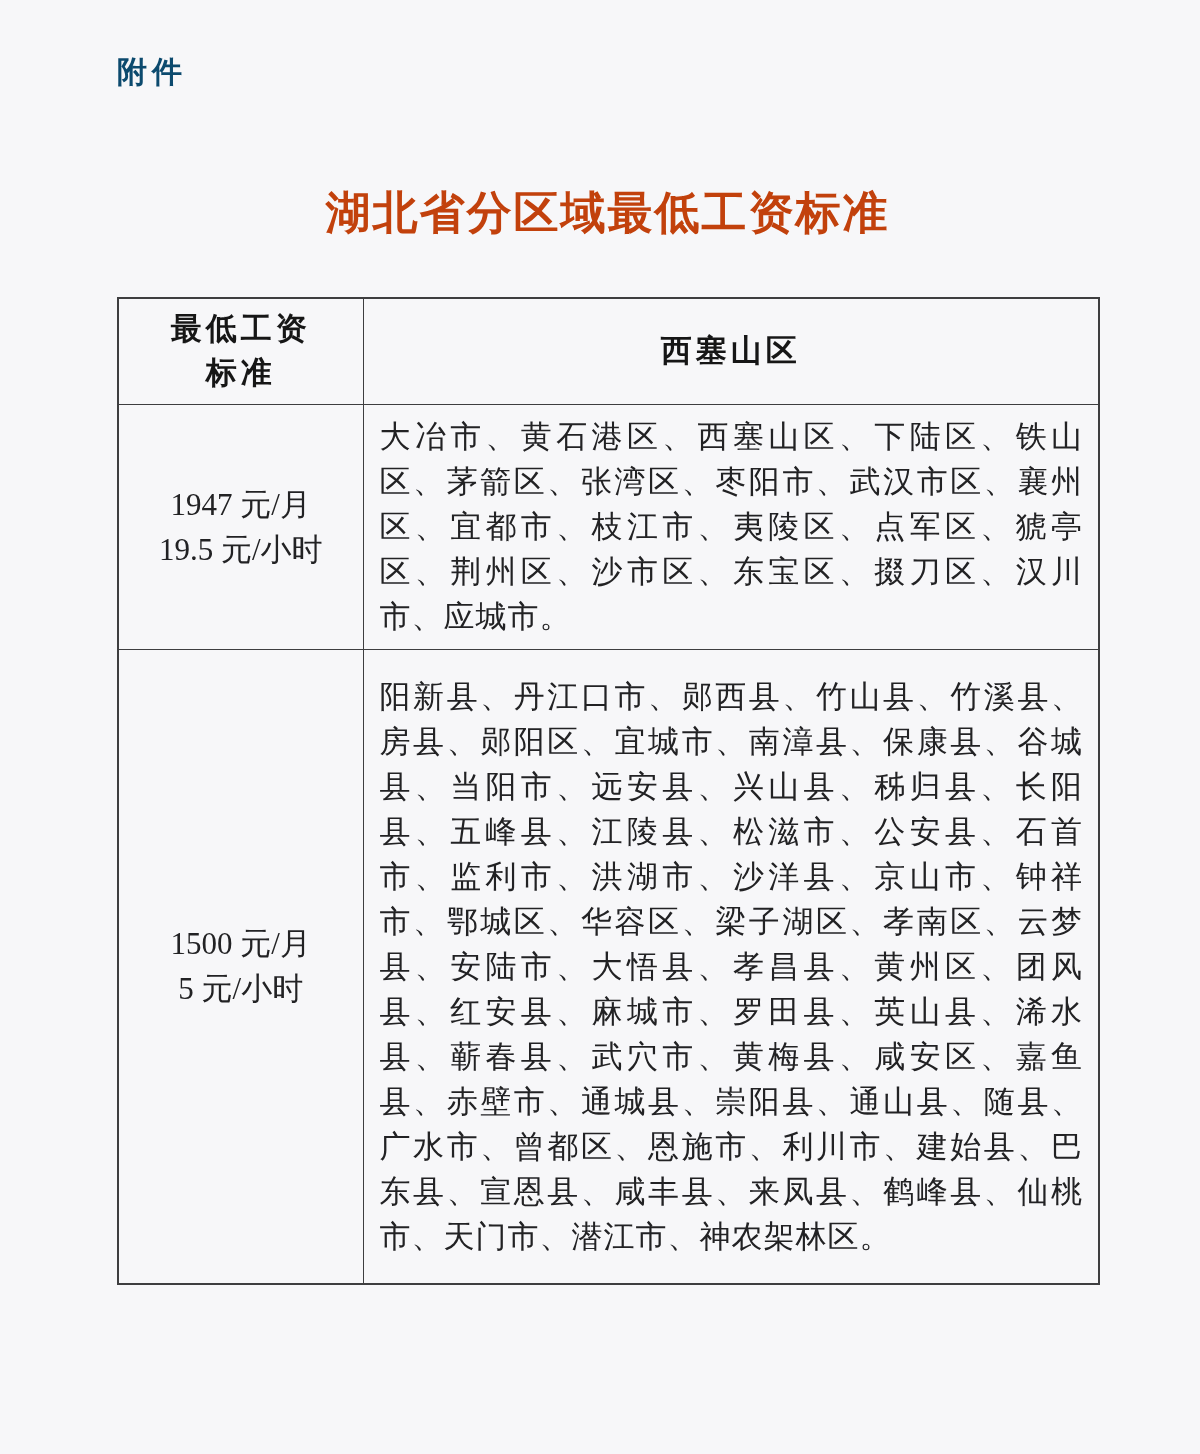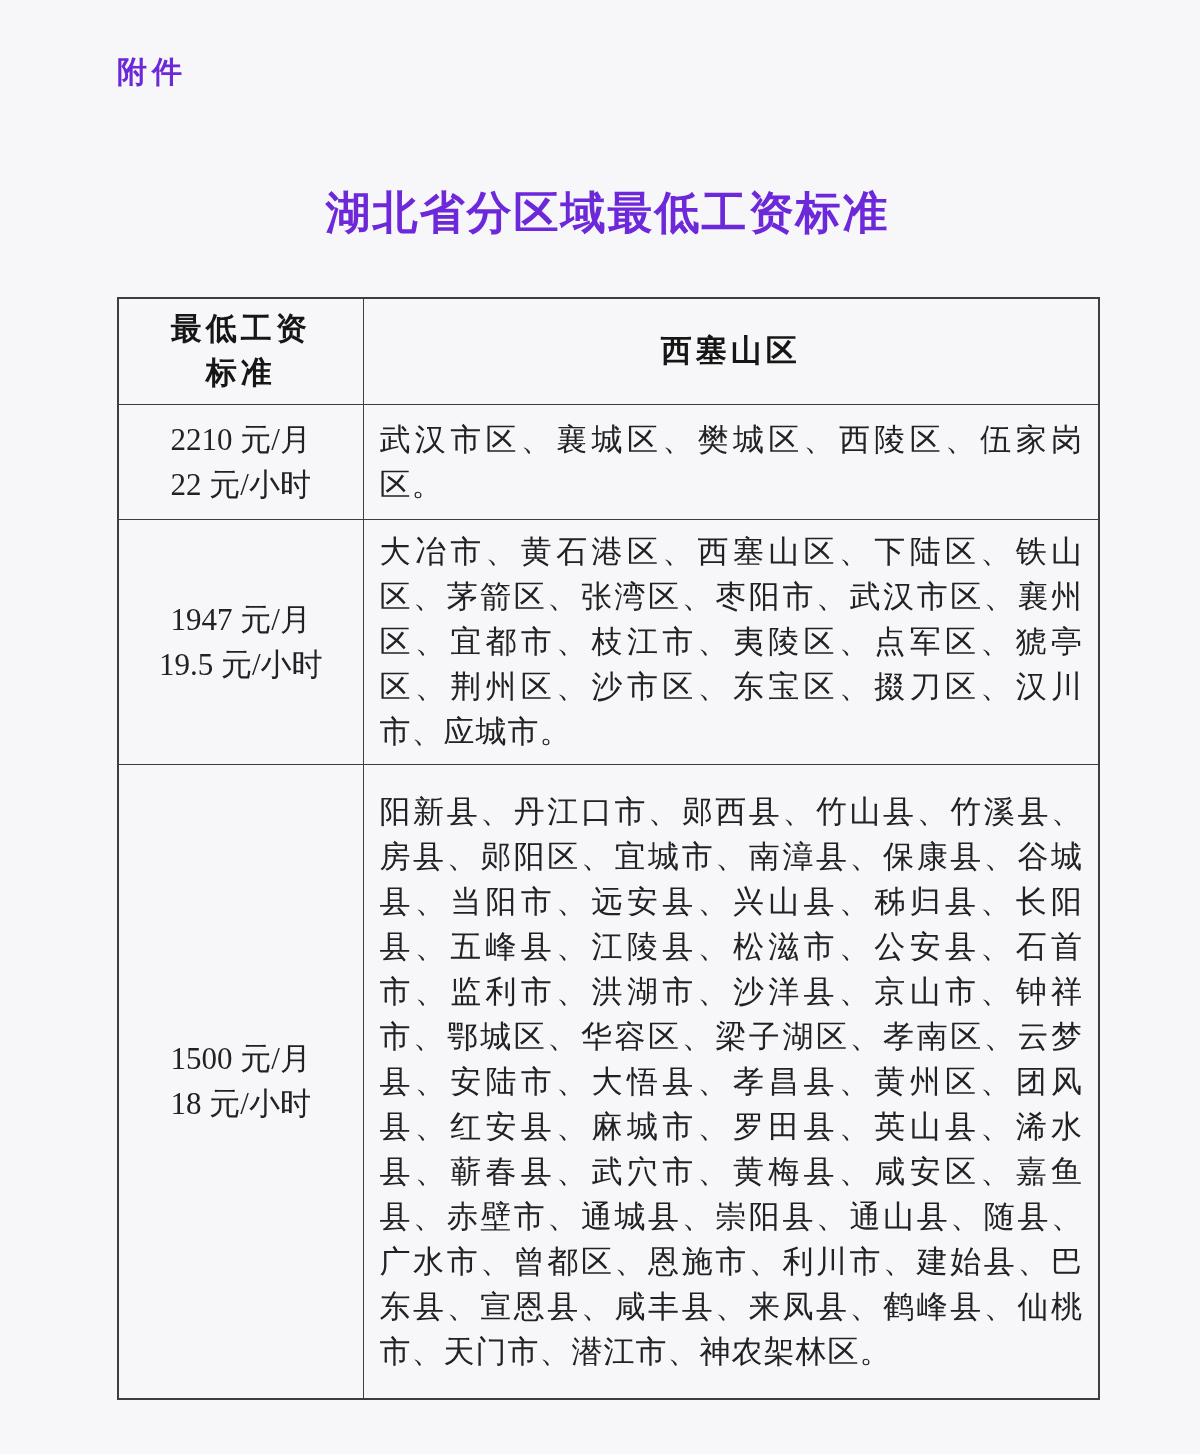--- a/index.html
+++ b/index.html
@@ -20,34 +20,34 @@
   }
 
   .attachment-label {
     position: absolute;
     left: 117px;
     top: 52px;
     font-family: "Liberation Sans", "DejaVu Sans", sans-serif;
     font-weight: 700;
     font-size: 30px;
     letter-spacing: 5px;
-    color: #6d28d9;
+    color: #0c4a6e;
   }
 
   .doc-title {
     position: absolute;
     left: 117px;
     top: 183px;
     width: 981px;
     text-align: center;
     font-family: "Liberation Serif", "DejaVu Serif", serif;
     font-weight: 700;
     font-size: 45px;
     letter-spacing: 2px;
-    color: #6d28d9;
+    color: #c2410c;
     white-space: nowrap;
   }
 
   table.wage-table {
     position: absolute;
     left: 117px;
     top: 297px;
     width: 981px;
     border-collapse: collapse;
     table-layout: fixed;
@@ -118,37 +118,30 @@
     <thead>
       <tr>
         <th>
           <span class="hdr-line">最低工资</span>
           <span class="hdr-line">标准</span>
         </th>
         <th>西塞山区</th>
       </tr>
     </thead>
     <tbody>
-      <tr class="row-tier-1">
-        <td class="wage-cell">
-          <span class="wage-line">2210 元/月</span>
-          <span class="wage-line">22 元/小时</span>
-        </td>
-        <td class="scope-cell">武汉市区、襄城区、樊城区、西陵区、伍家岗区。</td>
-      </tr>
       <tr class="row-tier-2">
         <td class="wage-cell">
           <span class="wage-line">1947 元/月</span>
           <span class="wage-line">19.5 元/小时</span>
         </td>
         <td class="scope-cell">大冶市、黄石港区、西塞山区、下陆区、铁山区、茅箭区、张湾区、枣阳市、武汉市区、襄州区、宜都市、枝江市、夷陵区、点军区、猇亭区、荆州区、沙市区、东宝区、掇刀区、汉川市、应城市。</td>
       </tr>
       <tr class="row-tier-3">
         <td class="wage-cell">
           <span class="wage-line">1500 元/月</span>
-          <span class="wage-line">18 元/小时</span>
+          <span class="wage-line">5 元/小时</span>
         </td>
         <td class="scope-cell">阳新县、丹江口市、郧西县、竹山县、竹溪县、房县、郧阳区、宜城市、南漳县、保康县、谷城县、当阳市、远安县、兴山县、秭归县、长阳县、五峰县、江陵县、松滋市、公安县、石首市、监利市、洪湖市、沙洋县、京山市、钟祥市、鄂城区、华容区、梁子湖区、孝南区、云梦县、安陆市、大悟县、孝昌县、黄州区、团风县、红安县、麻城市、罗田县、英山县、浠水县、蕲春县、武穴市、黄梅县、咸安区、嘉鱼县、赤壁市、通城县、崇阳县、通山县、随县、广水市、曾都区、恩施市、利川市、建始县、巴东县、宣恩县、咸丰县、来凤县、鹤峰县、仙桃市、天门市、潜江市、神农架林区。</td>
       </tr>
     </tbody>
   </table>
 
 </div>
 
 </body></html>

